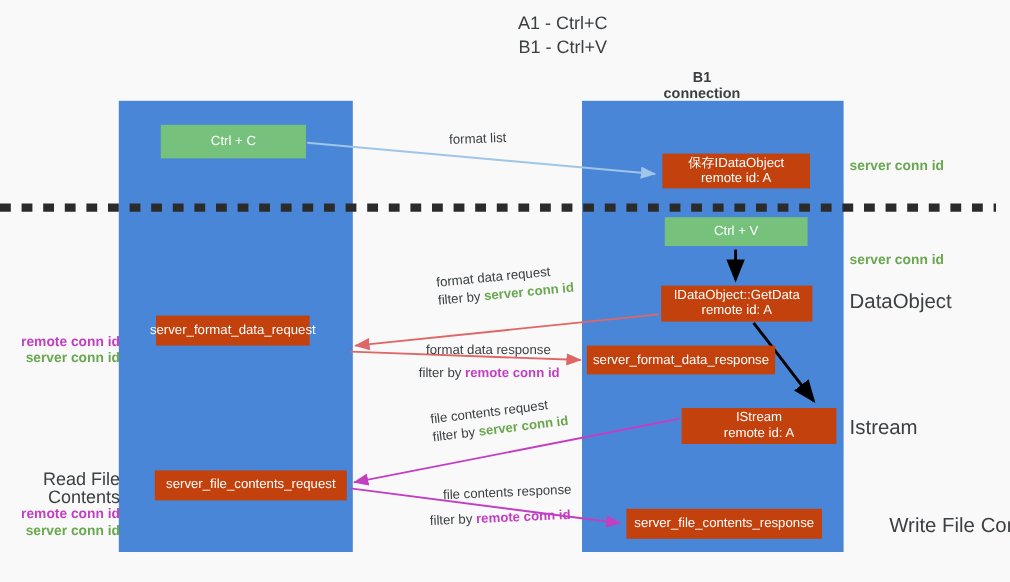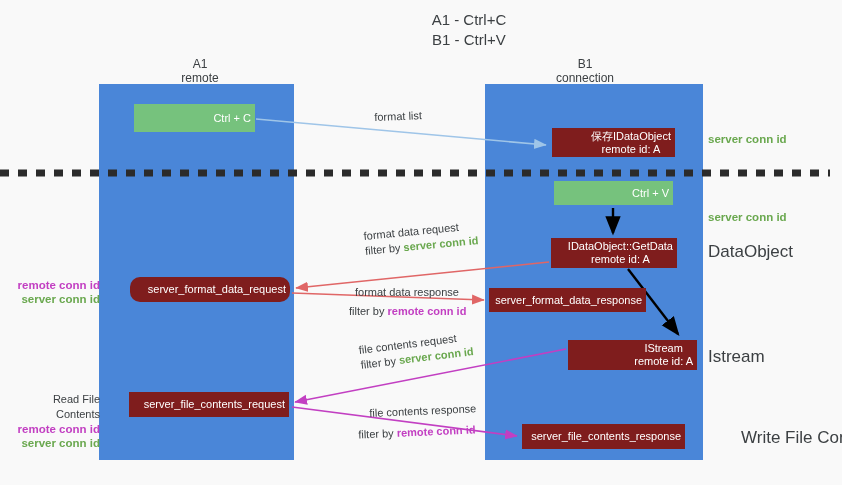--- a/index.html
+++ b/index.html
@@ -19,61 +19,61 @@
     left:0;top:10px;width:842px;text-align:center;
     font-size:15px;color:#3c4043;line-height:20px;padding-left:48px;
   }
   #title div{white-space:pre;}
 
   
   .colcap{
     text-align:center;font-size:12px;color:#3c4043;line-height:14px;
   }
   #capA{left:120px;top:57px;width:160px;}
-  #capB{left:505px;top:57px;width:160px;}
+  #capB{left:505px;top:57px;width:160px;font-weight:bold;}
 
   
   .panel{background:#4a86d8;}
   #panelA{left:99px;top:84px;width:195px;height:376px;}
   #panelB{left:485px;top:84px;width:218px;height:376px;}
 
   
   .box{
     box-sizing:border-box;
-    display:flex;align-items:center;justify-content:flex-end;
+    display:flex;align-items:center;justify-content:center;
     text-align:center;color:#ffffff;font-size:11px;line-height:13px;
     padding:12px 4px;
   }
   .green{background:#76c27d;}
-  .orange{background:#7f1d1d;}
+  .orange{background:#c2410c;}
 
   #boxCtrlC{left:134px;top:104px;width:121px;height:28px;}
   #boxCtrlV{left:554px;top:181px;width:119px;height:14px;}
   #boxSaveIDO{left:552px;top:128px;width:123px;height:29px;}
   #boxGetData{left:551px;top:238px;width:126px;height:30px;}
   #boxIStream{left:568px;top:340px;width:129px;height:30px;}
-  #boxFmtReq{left:130px;top:277px;width:160px;height:25px;border-radius:10px;}
+  #boxFmtReq{left:130px;top:263px;width:128px;height:25px;}
   #boxFmtResp{left:489px;top:288px;width:157px;height:24px;}
   #boxFileReq{left:129px;top:392px;width:160px;height:25px;}
   #boxFileResp{left:522px;top:424px;width:163px;height:25px;}
 
   
   .sidelbl{font-size:17px;color:#3c4043;line-height:14px;white-space:nowrap;}
   .green-lbl{font-size:11.5px;font-weight:bold;color:#6aa84f;line-height:14px;white-space:nowrap;}
   .purple-lbl{font-size:11.5px;font-weight:bold;color:#c23fc2;line-height:14px;white-space:nowrap;}
 
   #lblServerConn1{left:708px;top:132px;}
   #lblServerConn2{left:708px;top:210px;}
   #lblDataObject{left:708px;top:245px;}
   #lblIstream{left:708px;top:350px;}
   #lblWriteFile{left:708px;top:431px;margin-left:33px;}
 
   #leftGrp1{left:8px;top:278px;width:92px;text-align:right;}
   #leftGrp2{left:8px;top:392px;width:92px;text-align:right;}
-  #leftGrp2 .hd{color:#3c4043;font-weight:normal;font-size:11px;line-height:15px;}
+  #leftGrp2 .hd{color:#3c4043;font-weight:normal;font-size:15px;line-height:15px;}
 
   
   .edgelbl{
     font-size:11px;color:#3c4043;line-height:15px;white-space:nowrap;
   }
   .e-green{color:#6aa84f;font-weight:bold;}
   .e-purple{color:#c23fc2;font-weight:bold;}
 
   #lblFormatList{left:374px;top:110px;transform:rotate(-2.2deg);transform-origin:left top;}
   #lblFmtDataReq{left:363px;top:229px;transform:rotate(-5.5deg);transform-origin:left top;}
@@ -84,24 +84,20 @@
 </head>
 <body>
 
 <div id="stage">
 
   <div class="abs" id="title">
     <div>A1 - Ctrl+C</div>
     <div>B1 - Ctrl+V</div>
   </div>
 
-  <div class="abs colcap" id="capA">
-    <div>A1</div>
-    <div>remote</div>
-  </div>
   <div class="abs colcap" id="capB">
     <div>B1</div>
     <div>connection</div>
   </div>
 
   <div class="abs panel" id="panelA"></div>
   <div class="abs panel" id="panelB"></div>
 
   <svg class="layer" viewBox="0 0 842 485">
     <defs>

